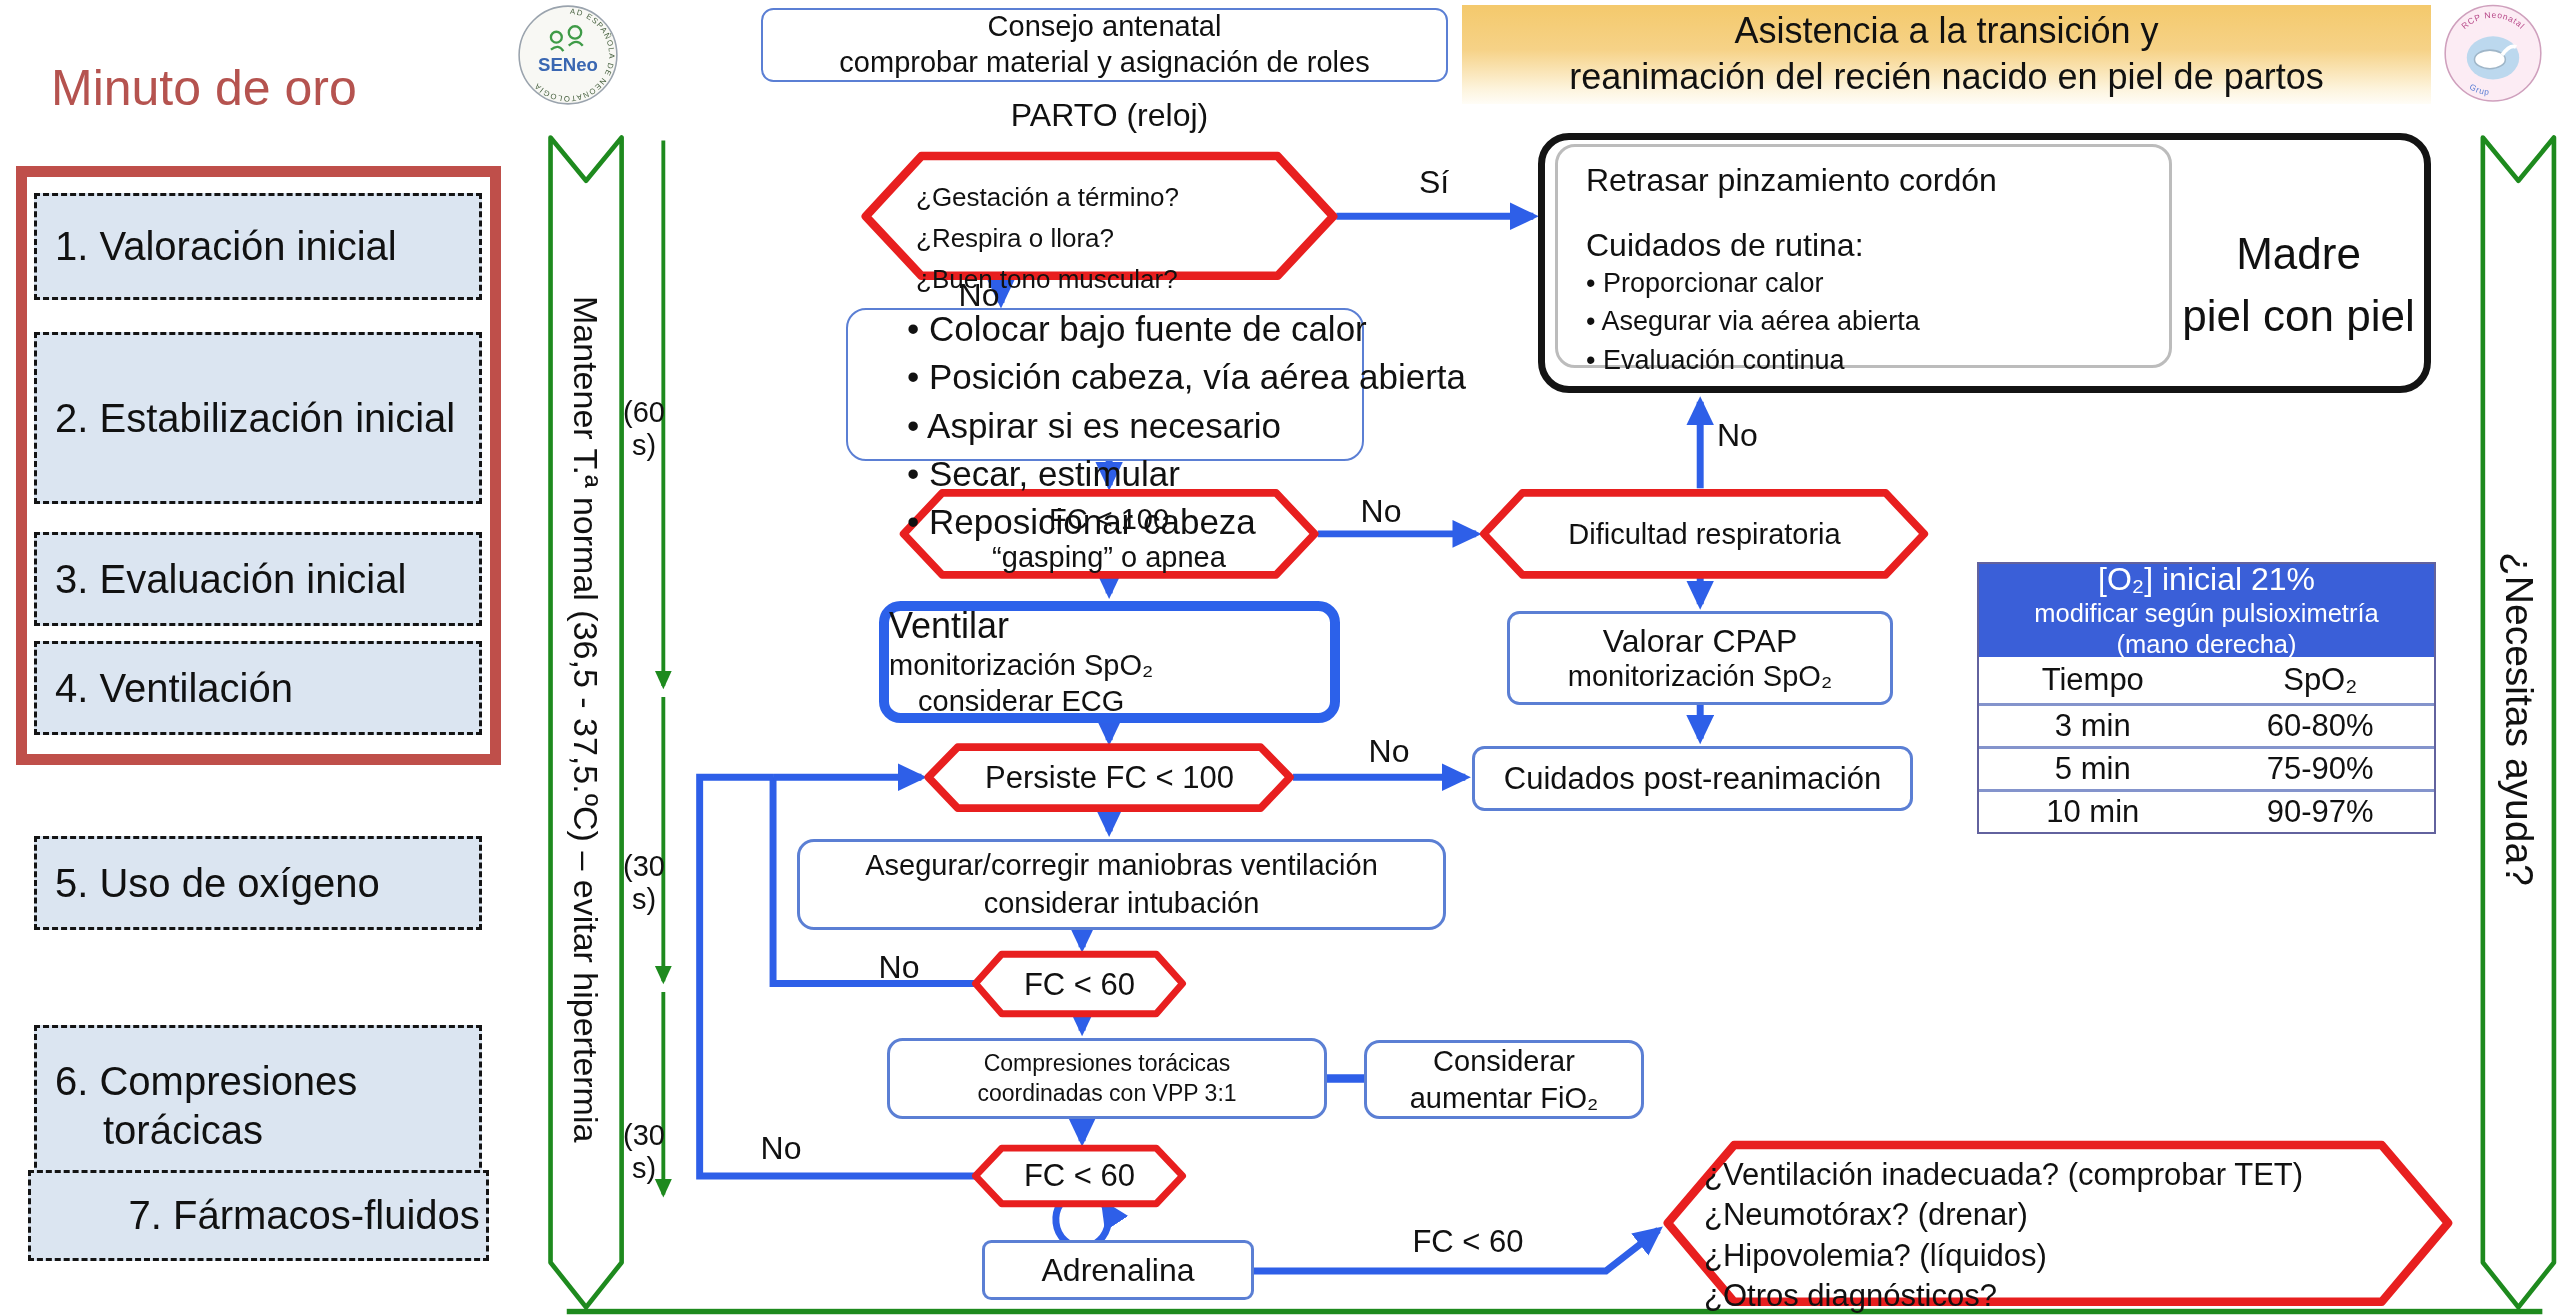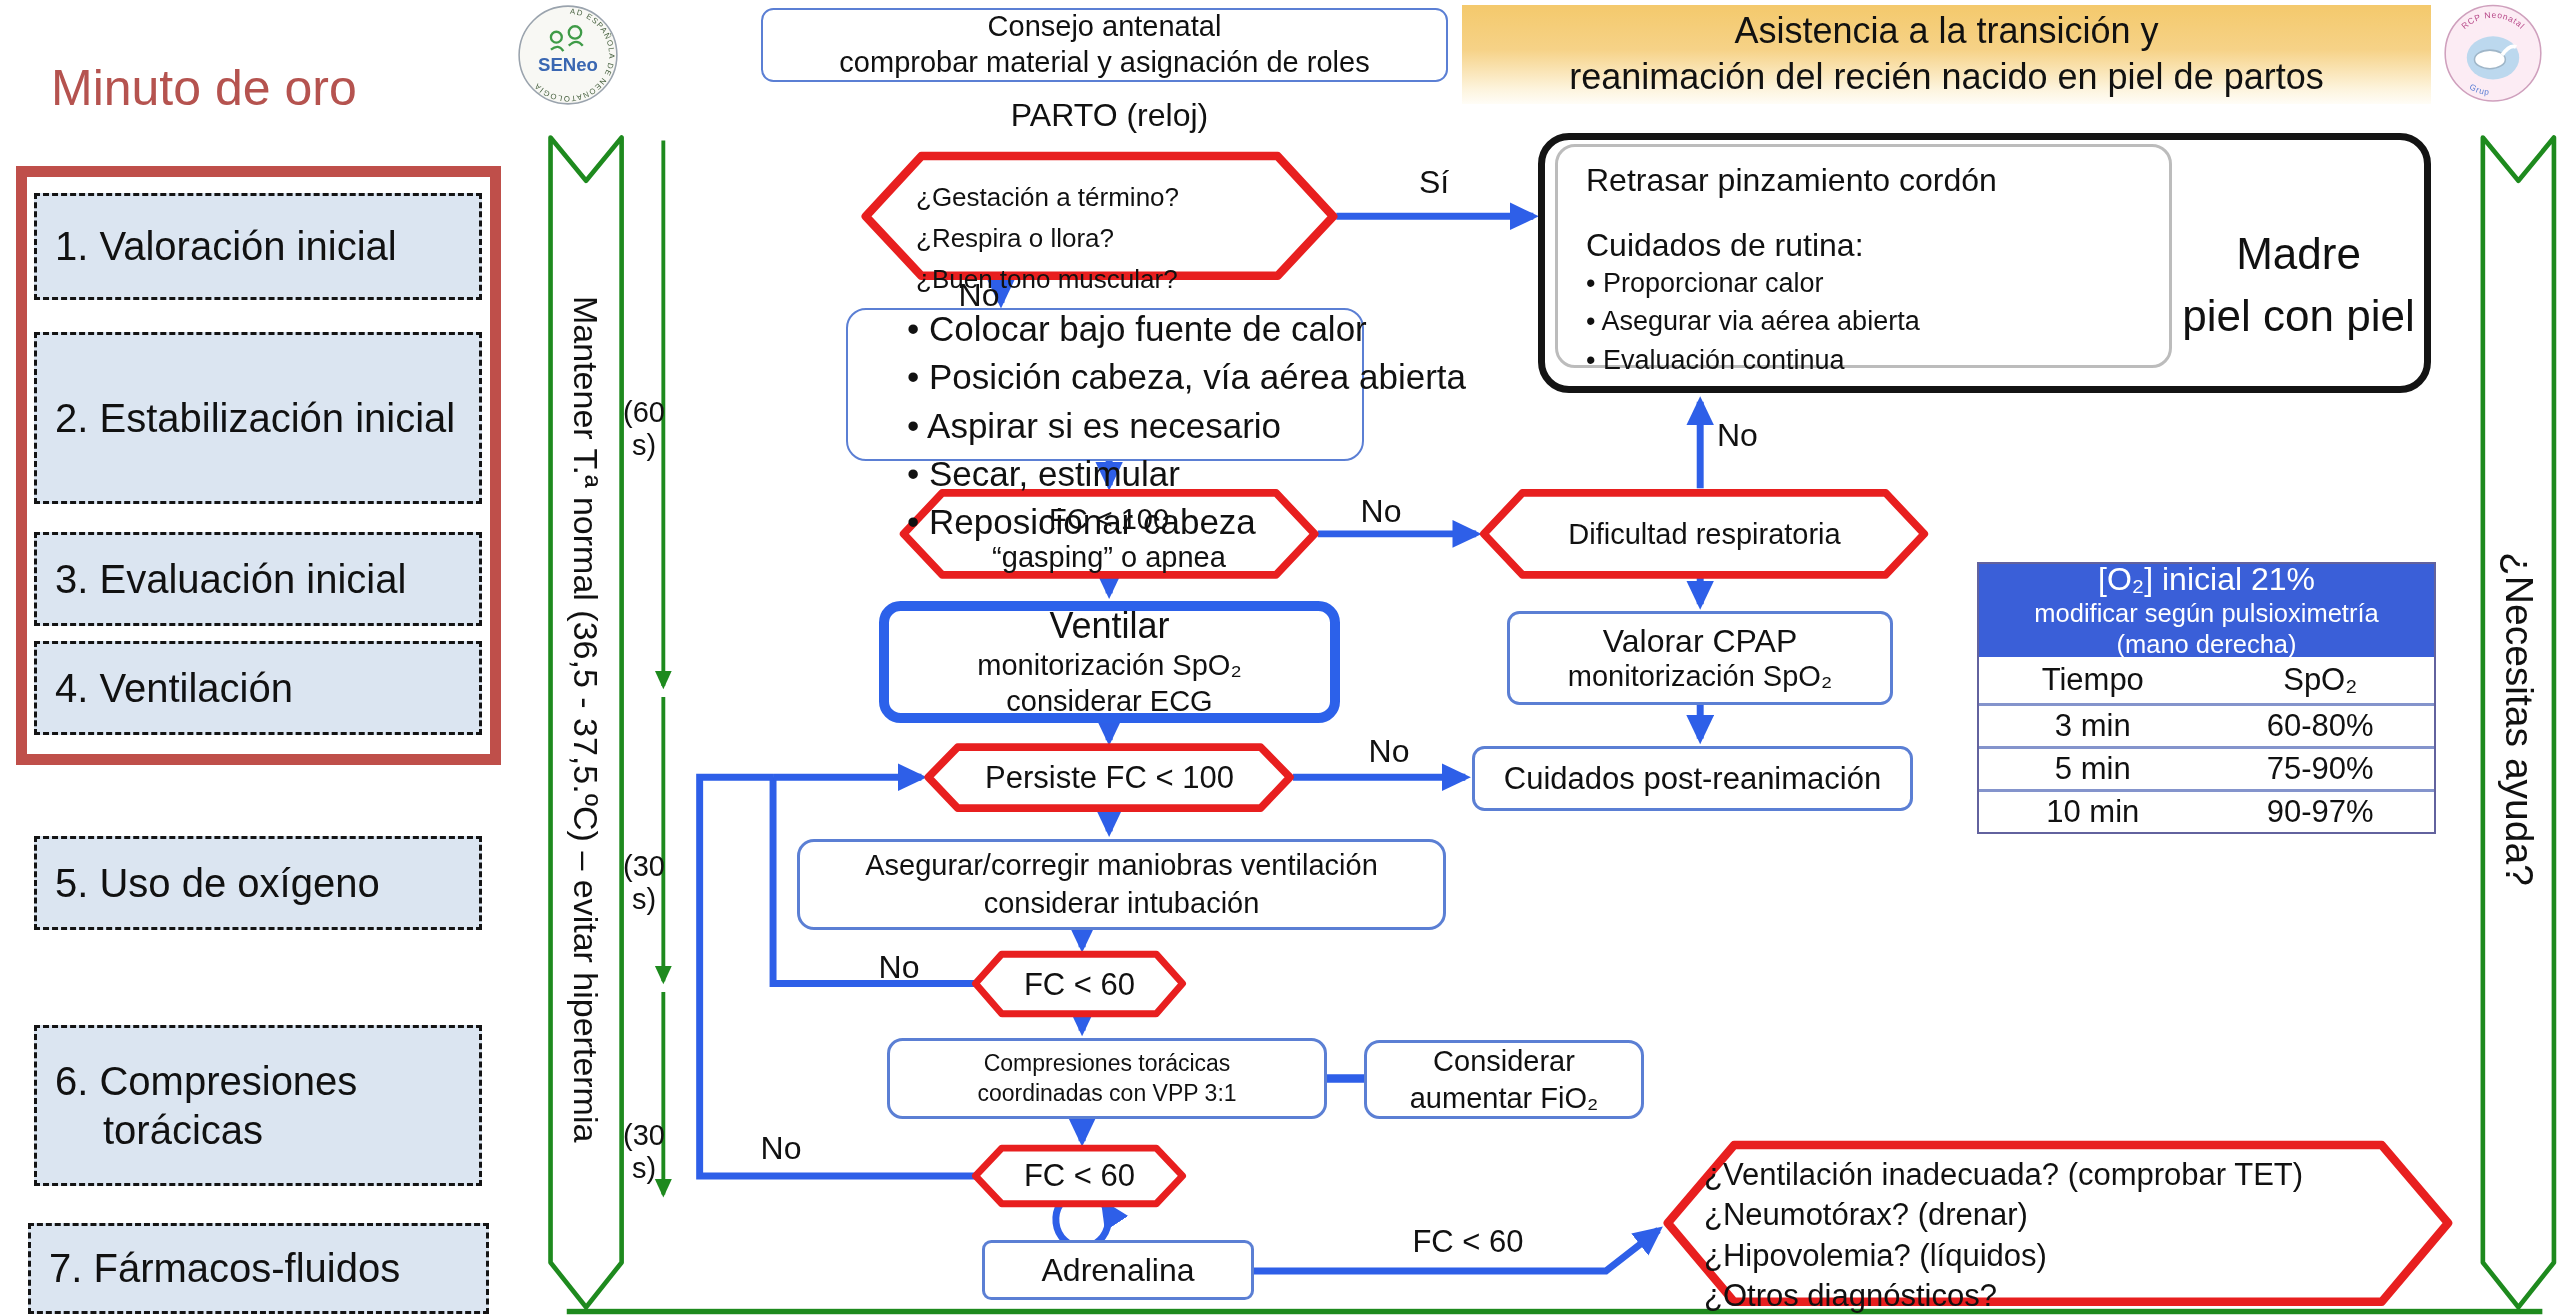--- a/index.html
+++ b/index.html
@@ -94,21 +94,21 @@
     </div>
   <div class="sitem" style="left:34px;top:641px;width:448px;height:94px;">
     <div>4. Ventilación</div>
     </div>
   <div class="sitem" style="left:34px;top:836px;width:448px;height:94px;">
     <div>5. Uso de oxígeno</div>
     </div>
   <div class="sitem" style="left:34px;top:1025px;width:448px;height:161px;">
     <div>6. Compresiones torácicas</div>
     </div>
-  <div class="sitem" style="left:28px;top:1223px;width:461px;height:91px;">
+  <div class="sitem" style="left:28px;top:1170px;width:461px;height:91px;justify-content:flex-end;">
     <div>7. Fármacos-fluidos</div>
     </div>
 
   <div class="ribbon-label" style="left:550px;top:147px;width:71px;height:1144px;font-size:34px;">Mantener T.ª normal (36,5 - 37,5.ºC) – evitar hipertermia</div>
   <div class="ribbon-label" style="left:2483px;top:147px;width:71px;height:1144px;font-size:39px;">¿Necesitas ayuda?</div>
 
   <div class="txt c" style="left:607px;top:396px;width:74px;font-size:29px;">(60 s)</div>
   <div class="txt c" style="left:607px;top:850px;width:74px;font-size:29px;">(30 s)</div>
   <div class="txt c" style="left:607px;top:1119px;width:74px;font-size:29px;">(30 s)</div>
 
@@ -205,21 +205,21 @@
       <div class="o2cell">5 min</div>
       <div class="o2cell">75-90%</div>
     </div>
     <div class="o2row">
       <div class="o2cell">10 min</div>
       <div class="o2cell">90-97%</div>
     </div>
   </div>
 
   <div class="box" style="left:879px;top:601px;width:461px;height:122px;border:10px solid #2c61ea;border-radius:21.6px;
-              display:flex;flex-direction:column;align-items:center;justify-content:center;">
+              display:flex;flex-direction:column;align-items:flex-start;justify-content:center;">
     <div style="font-size:36px;">Ventilar</div>
     <div class="pre" style="font-size:29px;line-height:1.25;text-align:center;">monitorización SpO₂
 considerar ECG</div>
   </div>
   <div class="box" style="left:1507px;top:611px;width:386px;height:94px;border-radius:12.4px;
               display:flex;flex-direction:column;align-items:center;justify-content:center;">
     <div style="font-size:32px;">Valorar CPAP</div>
     <div style="font-size:29px;">monitorización SpO₂</div>
   </div>
 

